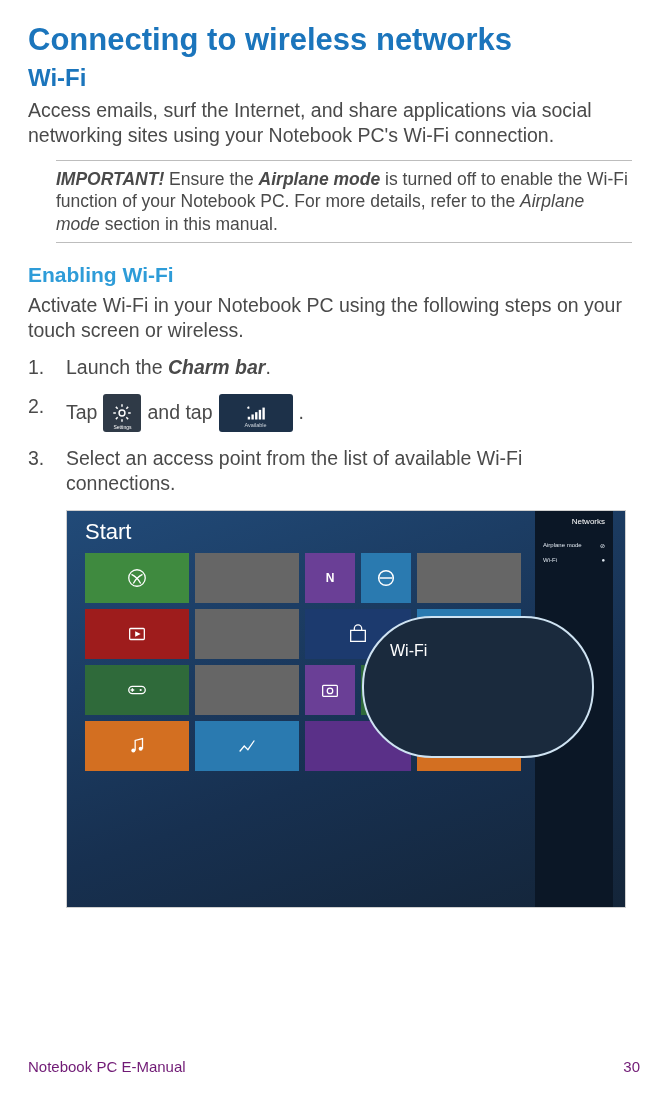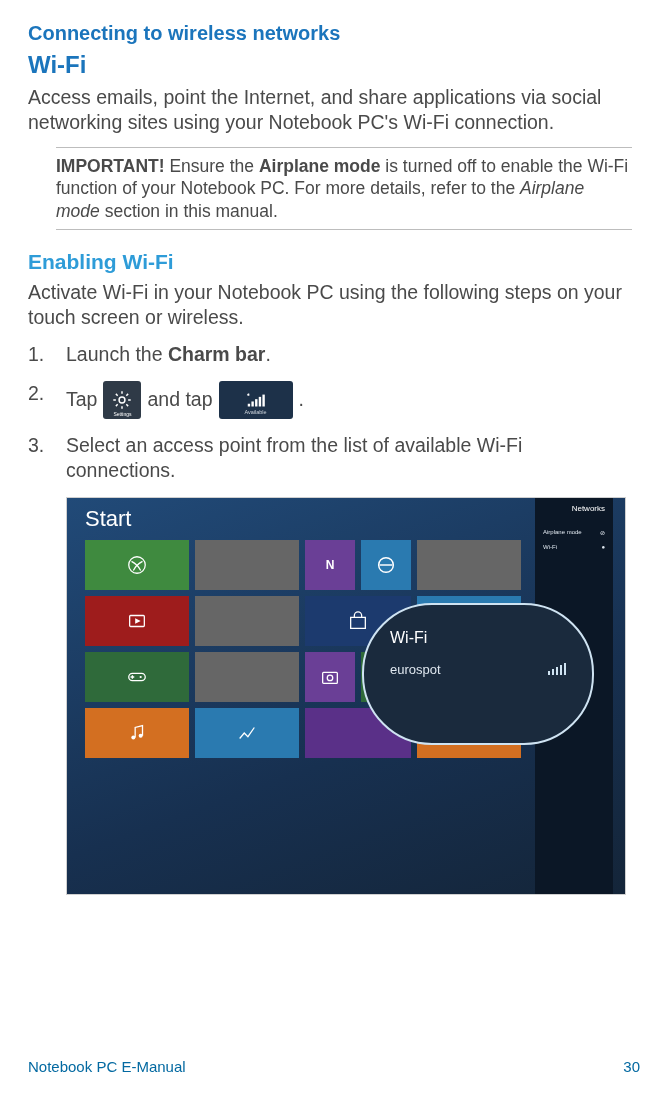--- a/index.html
+++ b/index.html
@@ -7,21 +7,21 @@
     width: 660px;
     height: 1093px;
     font-family: "Segoe UI", Arial, sans-serif;
     color: #4a4a4a;
     background: #fff;
     position: relative;
     padding: 22px 28px 0 28px;
   }
   .h1 {
     color: #1b75bc;
-    font-size: 20px;
+    font-size: 31px;
     font-weight: 700;
     margin-bottom: 6px;
   }
   .h2 {
     color: #1b75bc;
     font-size: 24px;
     font-weight: 700;
     margin-bottom: 6px;
   }
   .h3 {
@@ -37,21 +37,21 @@
     margin-bottom: 12px;
   }
   .important-box {
     border-top: 1px solid #bdbdbd;
     border-bottom: 1px solid #bdbdbd;
     padding: 7px 0;
     margin: 8px 0 12px 28px;
     font-size: 17.5px;
     line-height: 1.28;
   }
-  .bold { font-weight: 700; }
+  .bold { font-weight: 700; font-style: italic; }
   .italic { font-style: italic; }
   .step {
     display: flex;
     gap: 18px;
     font-size: 19.5px;
     line-height: 1.28;
     margin-bottom: 14px;
   }
   .step-num { min-width: 20px; }
   .step-body { flex: 1; }
@@ -202,29 +202,29 @@
   }
 
   .footer {
     position: absolute;
     bottom: 18px;
     left: 28px;
     right: 20px;
     display: flex;
     justify-content: space-between;
     font-size: 15px;
-    color: #0369a1;
+    color: #701a75;
   }
 </style>
 </head>
 <body>
 
 <div class="h1">Connecting to wireless networks</div>
 <div class="h2">Wi-Fi</div>
-<div class="body-text">Access emails, point the Internet, and share applications via social networking sites using your Notebook PC's Wi-Fi connection.</div>
+<div class="body-text">Access emails, surf the Internet, and share applications via social networking sites using your Notebook PC's Wi-Fi connection.</div>
 
 <div class="important-box">
   <span class="bold">IMPORTANT!</span><span> Ensure the </span><span class="bold">Airplane mode</span><span> is turned off to enable the Wi-Fi function of your Notebook PC. For more details, refer to the </span><span class="italic">Airplane mode</span><span> section in this manual.</span>
 </div>
 
 <div class="h3">Enabling Wi-Fi</div>
 <div class="body-text">Activate Wi-Fi in your Notebook PC using the following steps on your touch screen or wireless.</div>
 
 <div class="step">
   <div class="step-num">1.</div>
@@ -351,29 +351,19 @@
         <span>⊘</span>
       </div>
     <div class="np-row">
         <span>Wi-Fi</span>
         <span>●</span>
       </div>
   </div>
 
   <div class="wifi-pop">
     <div class="wifi-pop-title">Wi-Fi</div>
-    <div class="wifi-row">
-      <span>eurospot</span>
-      <span class="sig-bars">
-          <span style="height:4px"></span>
-          <span style="height:6px"></span>
-          <span style="height:8px"></span>
-          <span style="height:10px"></span>
-          <span style="height:12px"></span>
-        </span>
-    </div>
   </div>
 </div>
 
 <div class="footer">
   <span>Notebook PC E-Manual</span>
   <span>30</span>
 </div>
 
 </body></html>

